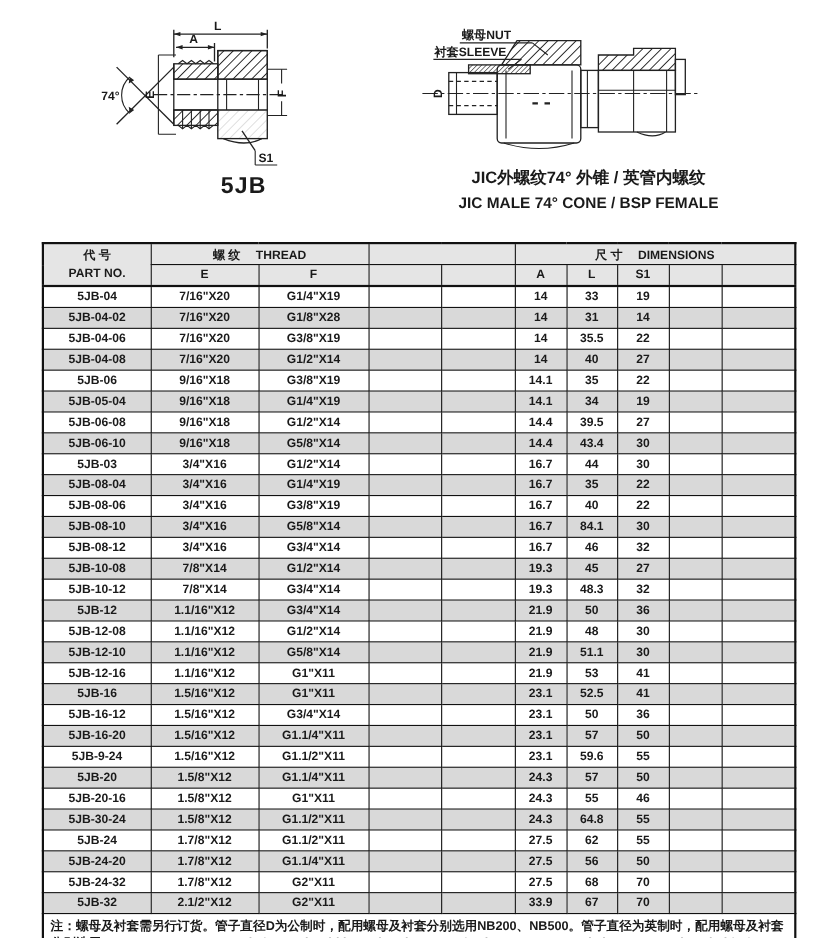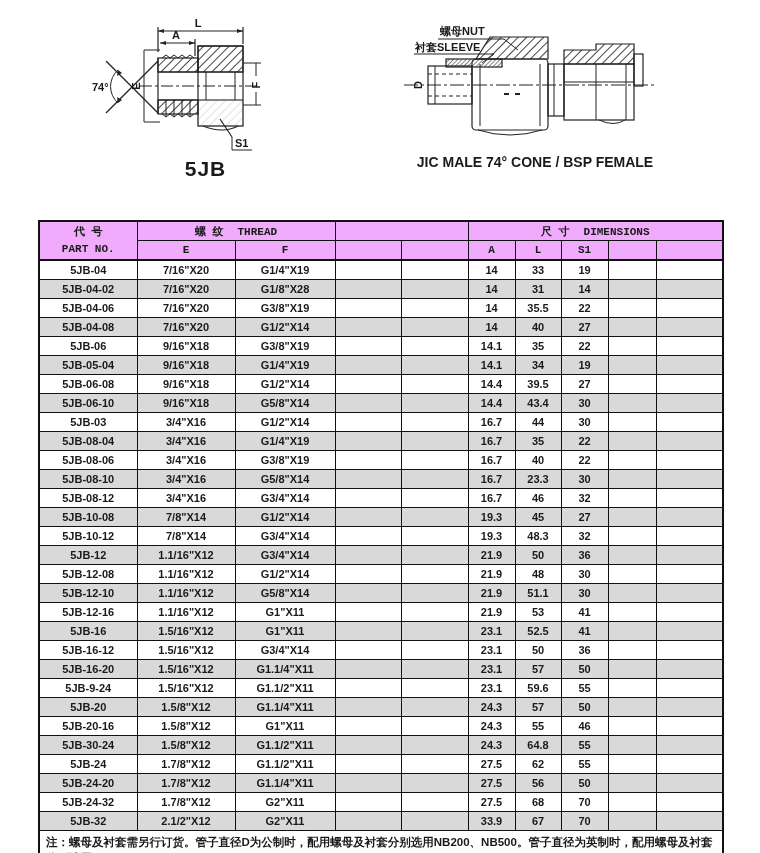--- a/index.html
+++ b/index.html
@@ -3,43 +3,43 @@
 <meta charset="utf-8">
 <style>
   html,body{margin:0;padding:0;}
   body{
     width:760px;height:853px;background:#ffffff;position:relative;
     font-family:"Liberation Sans","DejaVu Sans",sans-serif;color:#1a1a1a;
     overflow:hidden;
   }
   .drawing{position:absolute;}
   #left-drawing{left:48px;top:6px;}
-  #right-drawing{left:396px;top:6px;}
+  #right-drawing{left:376px;top:6px;}
 
   #product-code{
-    position:absolute;left:128px;top:157px;width:155px;text-align:center;
+    position:absolute;left:144px;top:157px;width:155px;text-align:center;
     font-size:21px;font-weight:bold;letter-spacing:1px;
   }
   #title-block{
     position:absolute;left:335px;top:151px;width:400px;text-align:center;line-height:22px;
   }
   #title-zh{font-size:15px;font-weight:600;}
   #title-en{font-size:14px;font-weight:700;}
 
   #spec-table{
     position:absolute;left:38px;top:220px;width:684px;
     border-collapse:collapse;table-layout:fixed;
     border:2px solid #111;
   }
   #spec-table td{
     border:1px solid #111;text-align:center;vertical-align:middle;
     font-size:11px;font-weight:bold;height:18px;padding:0;
     white-space:nowrap;overflow:hidden;
   }
-  #spec-table thead td{background:#f0abfc;font-family:Liberation Mono, monospace;}
+  #spec-table thead td{background:#e5e5e5;}
   #spec-table thead{border-bottom:2px solid #111;}
   #spec-table tbody tr:nth-child(even) td{background:#d9d9d9;}
   #spec-table .hdr-zh{margin-right:14px;}
   #spec-table .part-no-cell span{display:block;line-height:17px;}
   #spec-table tfoot td{
     text-align:left;font-weight:600;font-size:11.5px;line-height:1.42;
     padding:3px 6px 5px 6px;background:#fff;white-space:normal;height:auto;
   }
   svg text{font-family:"Liberation Sans","DejaVu Sans",sans-serif;fill:#1a1a1a;}
   .dimtxt{font-size:11px;font-weight:bold;}
@@ -165,20 +165,21 @@
       <path d="M8,79 h250" stroke-dasharray="14 3 3 3" stroke-width="1"></path>
     </g>
     <text class="lbltxt" x="44" y="29">螺母NUT</text>
     <text class="lbltxt" x="19" y="45">衬套SLEEVE</text>
     <text class="dimtxt" x="26" y="79" transform="rotate(-90 26 79)" text-anchor="middle">D</text>
   </svg>
 </div>
 
 <div id="product-code">5JB</div>
 <div id="title-block">
+  <div id="title-zh">JIC外螺纹74° 外锥 / 英管内螺纹</div>
   <div id="title-en">JIC MALE 74°  CONE / BSP FEMALE</div>
 </div>
 
 <table id="spec-table">
   <colgroup>
     <col style="width:98px">
       <col style="width:98px">
       <col style="width:100px">
     <col style="width:66px">
       <col style="width:67px">
@@ -347,21 +348,21 @@
         <td></td>
         <td></td>
       </tr>
       <tr>
         <td>5JB-08-10</td>
         <td>3/4"X16</td>
         <td>G5/8"X14</td>
         <td></td>
         <td></td>
         <td>16.7</td>
-        <td>23.3</td>
+        <td>84.1</td>
         <td>30</td>
         <td></td>
         <td></td>
       </tr>
       <tr>
         <td>5JB-08-12</td>
         <td>3/4"X16</td>
         <td>G3/4"X14</td>
         <td></td>
         <td></td>

